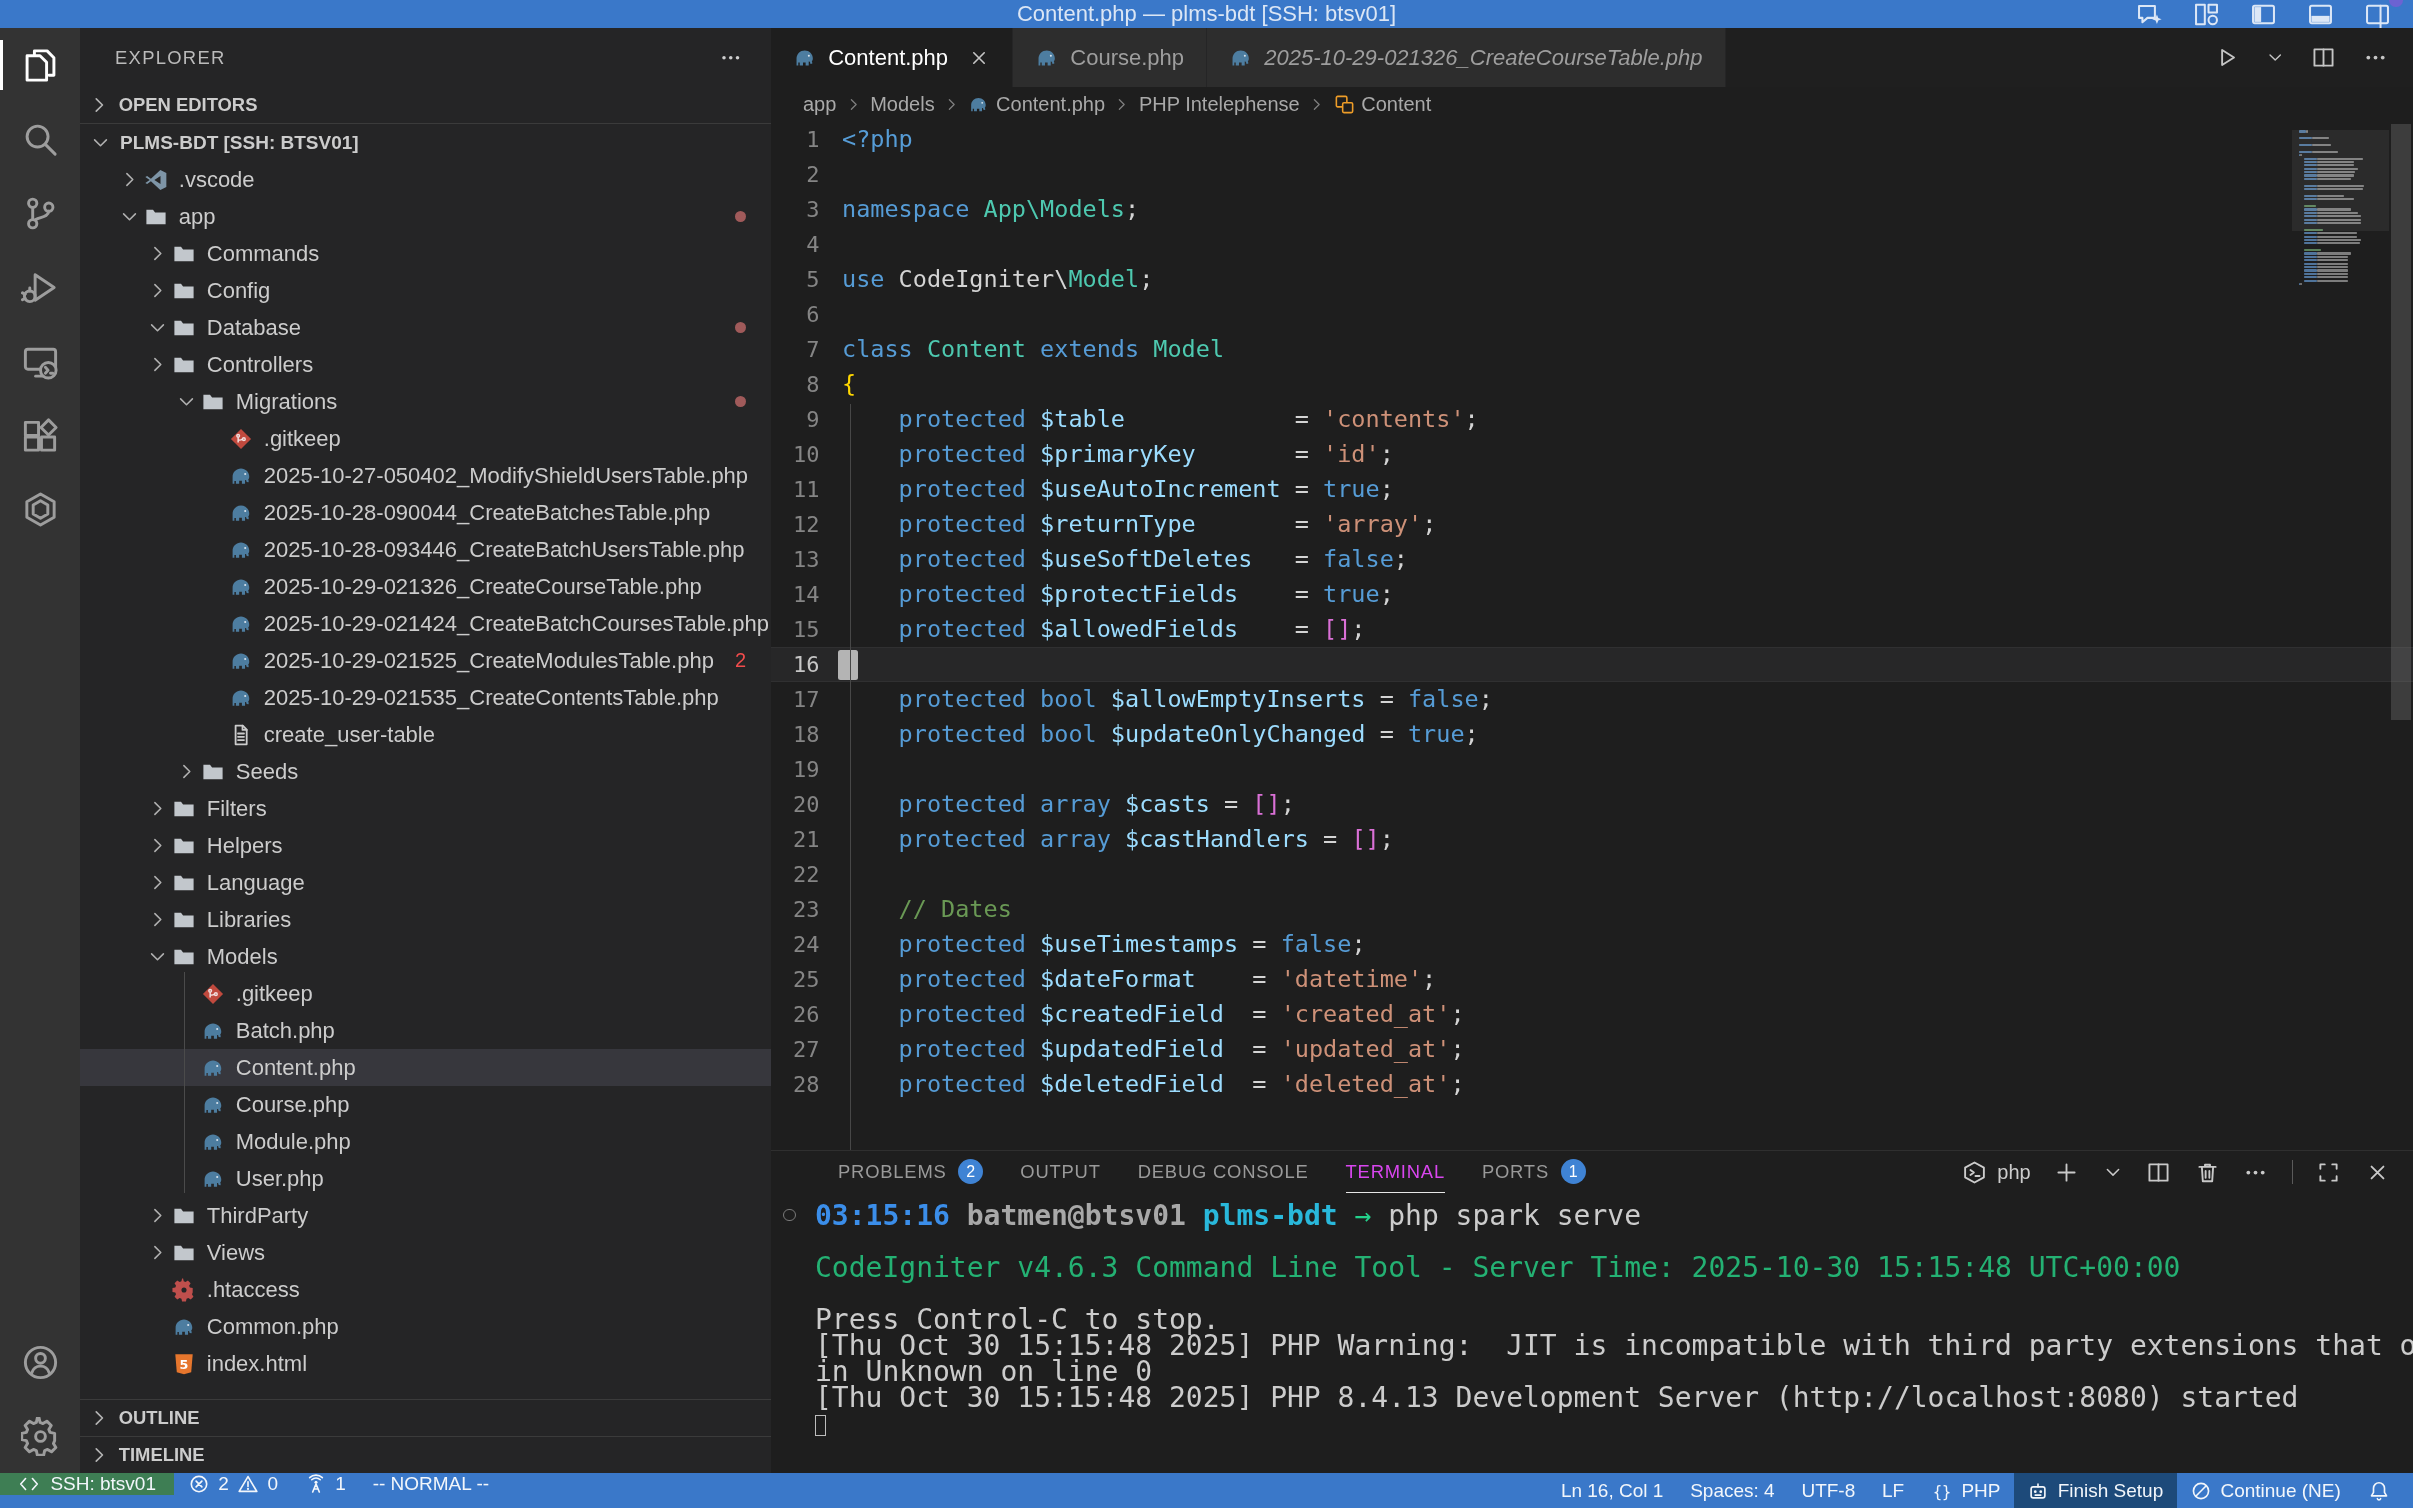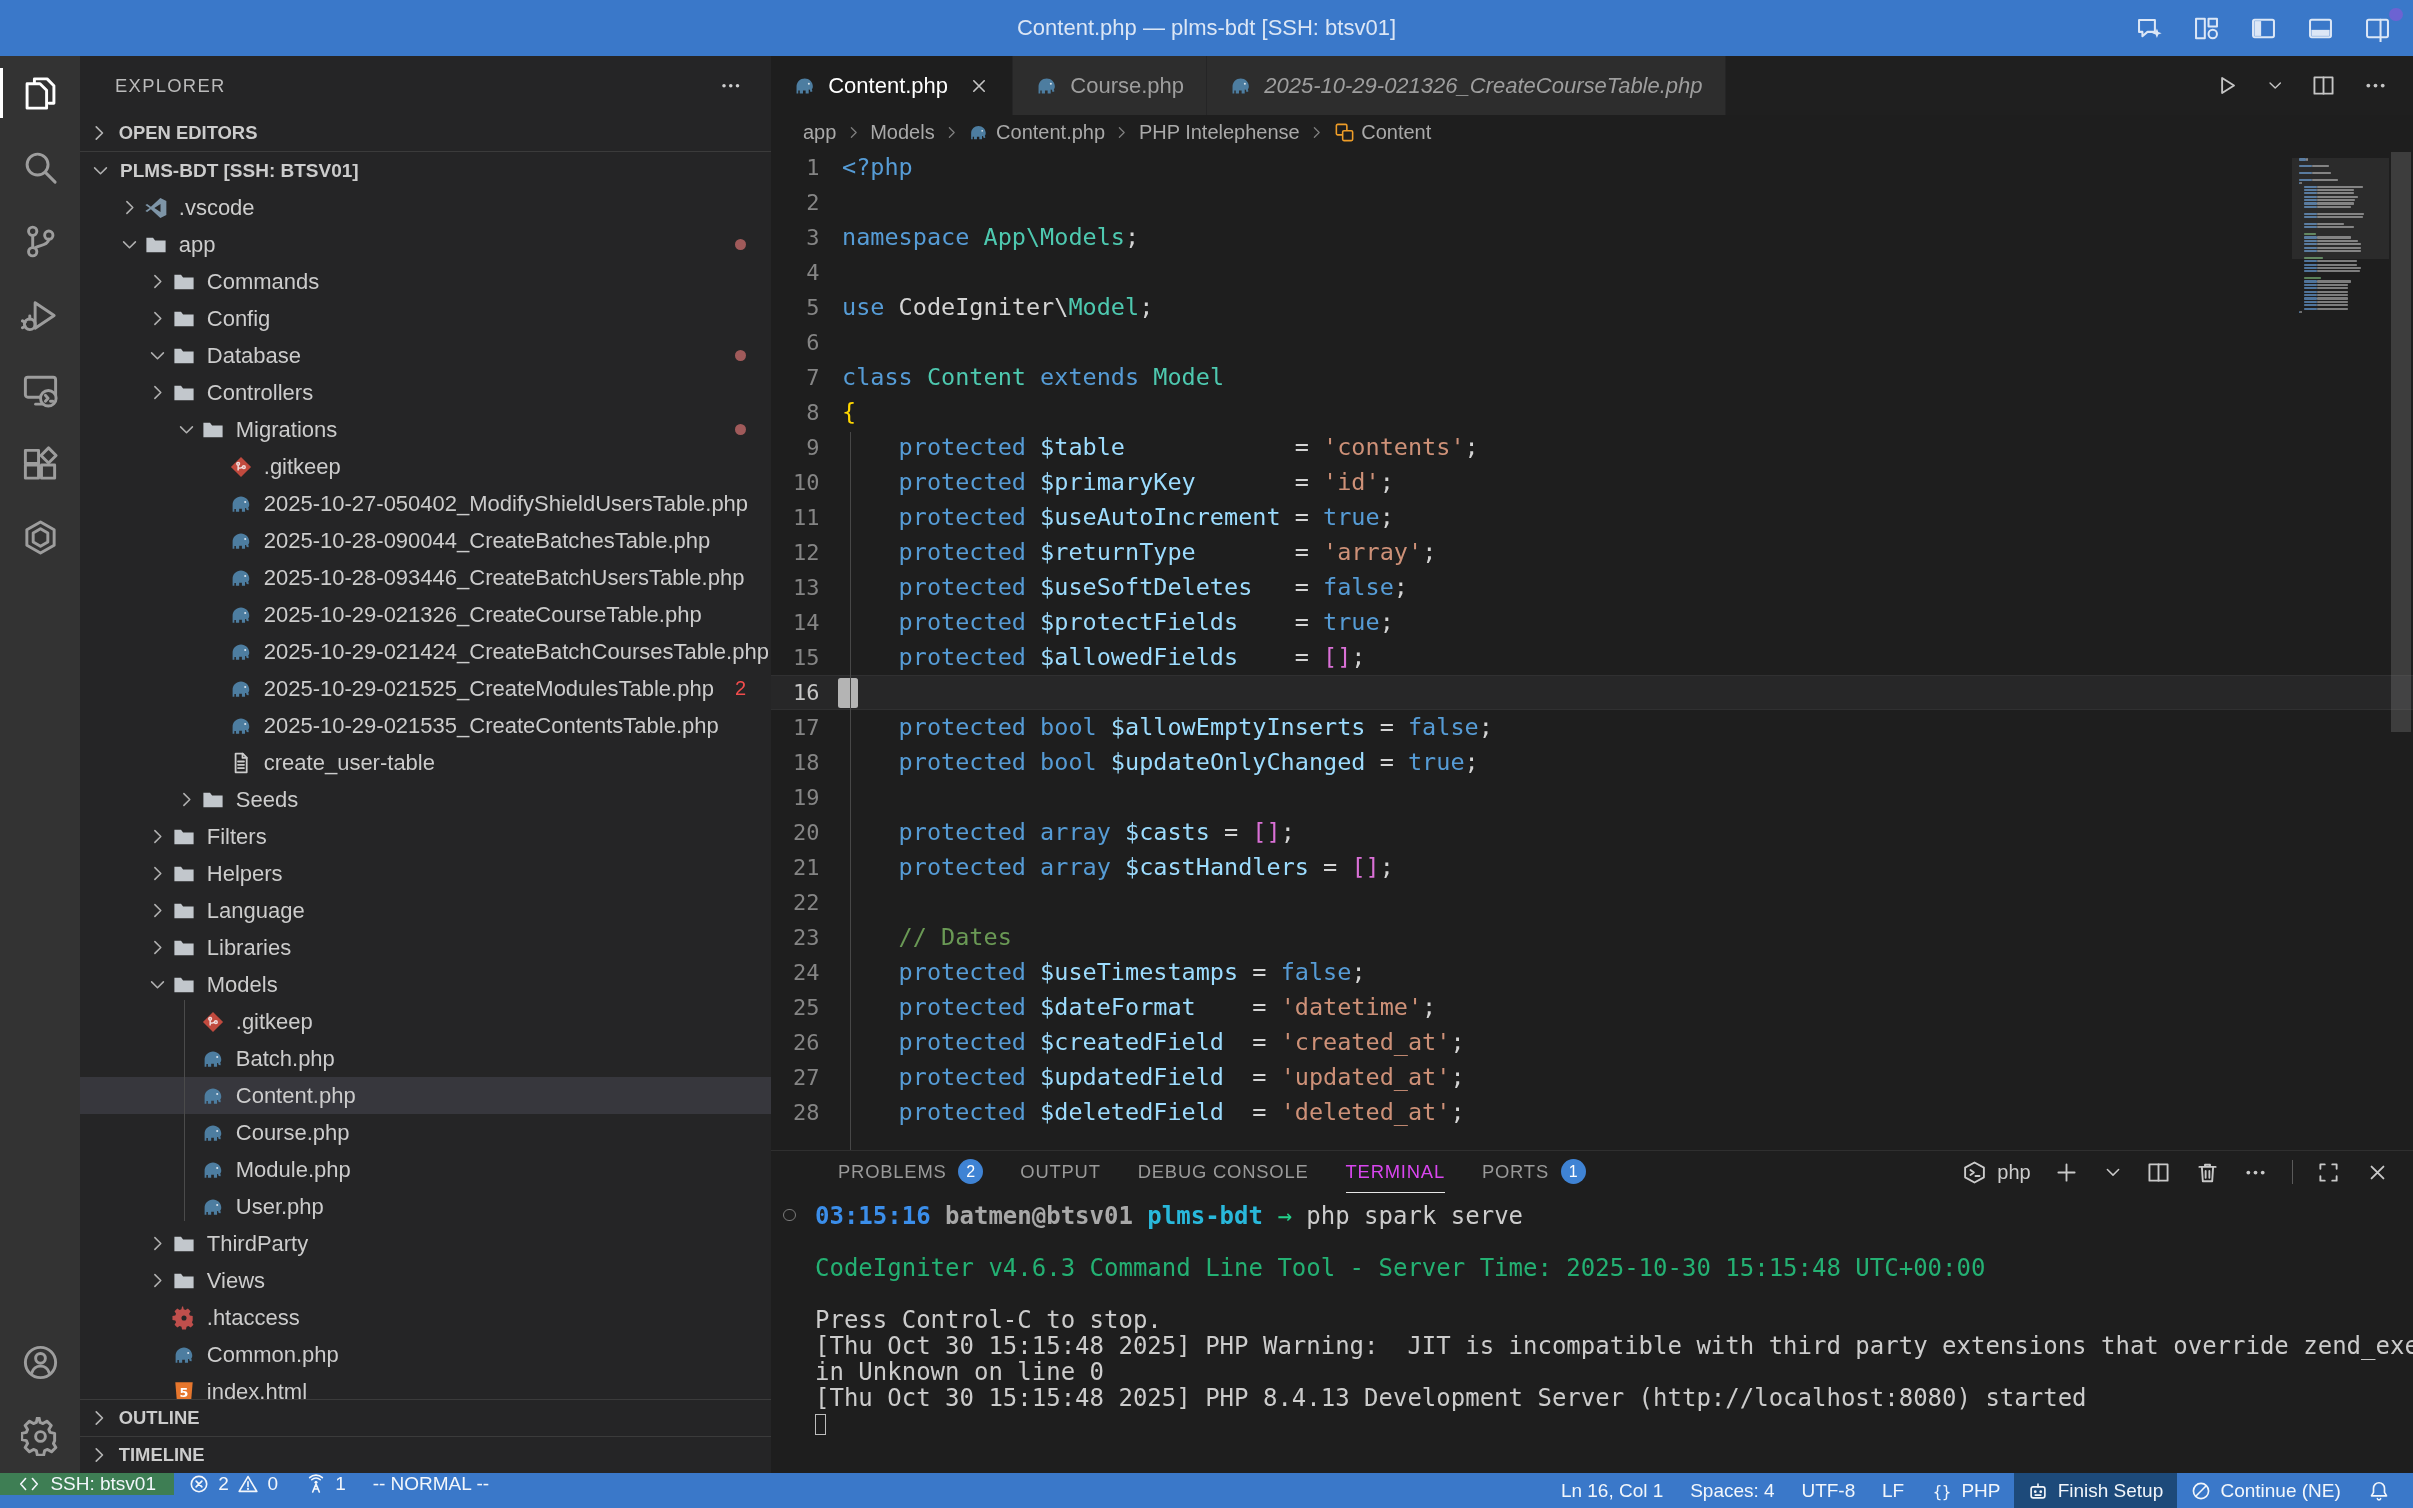--- a/index.html
+++ b/index.html
@@ -7,21 +7,21 @@
   body { background:#1e1e1e; font-family:"Liberation Sans", sans-serif; color:#cccccc; }
   .window { width:2413px; height:1508px; display:flex; flex-direction:column; }
 
   
   .iw { display:inline-flex; width:23.5px; height:23.5px; flex:none; }
   .iw svg { width:100%; height:100%; }
   .st { stroke:currentColor; stroke-width:1.2; fill:none; stroke-linecap:round; stroke-linejoin:round; }
   .fc { fill:currentColor; }
 
   
-  .titlebar { height:56px; background:var(--titlebar,#3a78c9); position:relative; display:flex; align-items:center; justify-content:center; flex:none; }
+  .titlebar { height:28px; background:var(--titlebar,#3a78c9); position:relative; display:flex; align-items:center; justify-content:center; flex:none; }
   .tb-title { font-size:22px; color:#dbe6f5; }
   .tb-icons { position:absolute; right:22px; top:0; height:100%; display:flex; align-items:center; gap:30px; color:#dce7f6; }
   .tb-btn { position:relative; display:flex; cursor:default; }
   .tb-btn .iw { width:27px; height:27px; }
   .notif-dot { position:absolute; right:-11.7px; top:-6.7px; width:13.4px; height:13.4px; border-radius:50%; background:var(--notif,#6c63d2); }
 
   
   .main { flex:1; display:flex; min-height:0; }
 
   .activitybar { width:80px; background:#333333; display:flex; flex-direction:column; align-items:stretch; flex:none; }
@@ -94,21 +94,21 @@
   .panel { height:323px; flex:none; border-top:0.8px solid #2f2f2f; display:flex; flex-direction:column; background:#1e1e1e; }
   .panel-head { height:42px; flex:none; display:flex; align-items:stretch; padding:0 23.5px 0 34px; }
   .ptabs { display:flex; align-items:stretch; gap:37px;margin-left:33px; }
   .ptab { display:flex; align-items:center; gap:11.7px; font-size:18.4px; letter-spacing:0.8px; color:#9a9a9a; border-bottom:1.7px solid transparent; }
   .ptab.active { color:#d946ef; border-color:#e7e7e7; }
   .pbadge { min-width:25px; height:25px; border-radius:12.6px; background:var(--badge,#3f83d4); color:#fff; font-size:16px; letter-spacing:0; display:flex; align-items:center; justify-content:center; padding:0 5px; }
   .panel-actions { margin-left:auto; display:flex; align-items:center; gap:23.5px; color:#c9c9c9; }
   .panel-actions .iw { width:25px; height:25px; }
   .shell-label { display:flex; align-items:center; gap:10px; font-size:20px; color:#cccccc; }
   .pdivider { width:0.8px; height:23.5px; background:#5a5a5a; }
-  .terminal { flex:1; padding:10px 20px 12px 44px; font-family:"DejaVu Sans Mono", monospace; font-size:24px; line-height:26px; color:#cccccc; overflow:hidden; }
+  .terminal { flex:1; padding:10px 20px 12px 44px; font-family:"DejaVu Sans Mono", monospace; font-size:28px; line-height:26px; color:#cccccc; overflow:hidden; }
   .term-line { white-space:pre; position:relative; min-height:26px; }
   .t-time { color:#3b8eea; font-weight:bold; }
   .t-user { color:#a8a8a8; font-weight:bold; }
   .t-host { color:#29b8db; font-weight:bold; }
   .t-arrow { color:#23d18b; }
   .t-green { color:#24b173; }
   .t-fg { color:#cccccc; }
   .deco { position:absolute; left:-32px; top:5.9px; width:12.6px; height:12.6px; border:1.7px solid #7a7a7a; border-radius:50%; }
   .tcursor { display:inline-block; width:11px; height:21px; border:1.7px solid #bdbdbd; vertical-align:-3.4px; }
 

